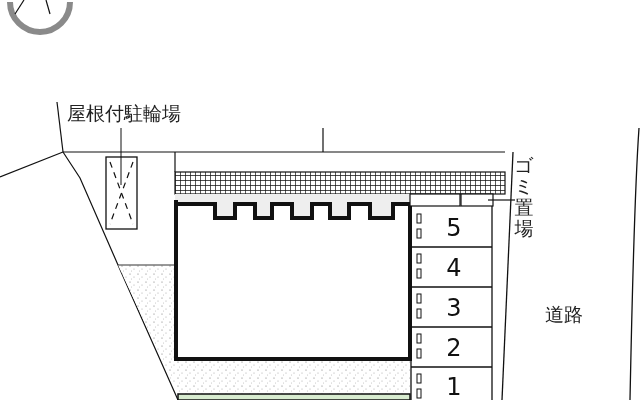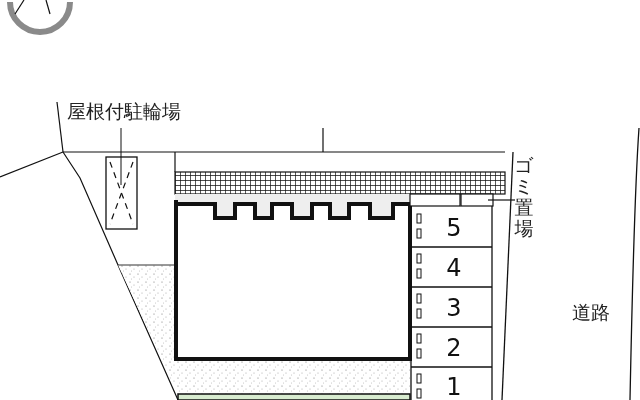--- a/index.html
+++ b/index.html
@@ -1,19 +1,19 @@
 <!DOCTYPE html>
 <html><head>
   <meta charset="utf-8">
   <style>
     html, body { margin: 0; padding: 0; background: #ffffff; }
     body { width: 640px; height: 400px; overflow: hidden; position: relative;
            font-family: "DejaVu Sans", sans-serif; }
     svg { position: absolute; left: 0; top: 0; }
-    .lbl { position: absolute; color: #222; font-family: Liberation Mono, monospace; line-height: 1; }
+    .lbl { position: absolute; color: #222; font-family: Liberation Serif, serif; line-height: 1; }
     .vlbl { position: absolute; color: #222; font-family: "DejaVu Sans", sans-serif; line-height: 1.1;
             width: 22px; text-align: center; }
     .spot-num { position: absolute; font-family: "DejaVu Sans", sans-serif; font-size: 24px;
                 color: #111; width: 60px; text-align: center; line-height: 1; }
   </style>
 </head>
 <body>
 
 <svg width="640" height="400" viewBox="0 0 640 400">
   <defs>
@@ -98,19 +98,19 @@
 
 <div class="lbl" style="left:67px; top:104px; font-size:19px;">屋根付駐輪場</div>
 
 <div style="position:absolute; left:513px; top:155px;">
   <div class="vlbl" style="position:relative; font-size:19px;">ゴ</div>
   <div class="vlbl" style="position:relative; font-size:19px;">ミ</div>
   <div class="vlbl" style="position:relative; font-size:19px;">置</div>
   <div class="vlbl" style="position:relative; font-size:19px;">場</div>
 </div>
 
-<div class="lbl" style="left:572px; top:305px; font-size:19px;">道路</div>
+<div class="lbl" style="left:545px; top:305px; font-size:19px;">道路</div>
 
 <div class="spot-num" style="left:424px; top:216px;">5</div>
 <div class="spot-num" style="left:424px; top:256px;">4</div>
 <div class="spot-num" style="left:424px; top:296px;">3</div>
 <div class="spot-num" style="left:424px; top:336px;">2</div>
 <div class="spot-num" style="left:424px; top:375px;">1</div>
 
 </body></html>

